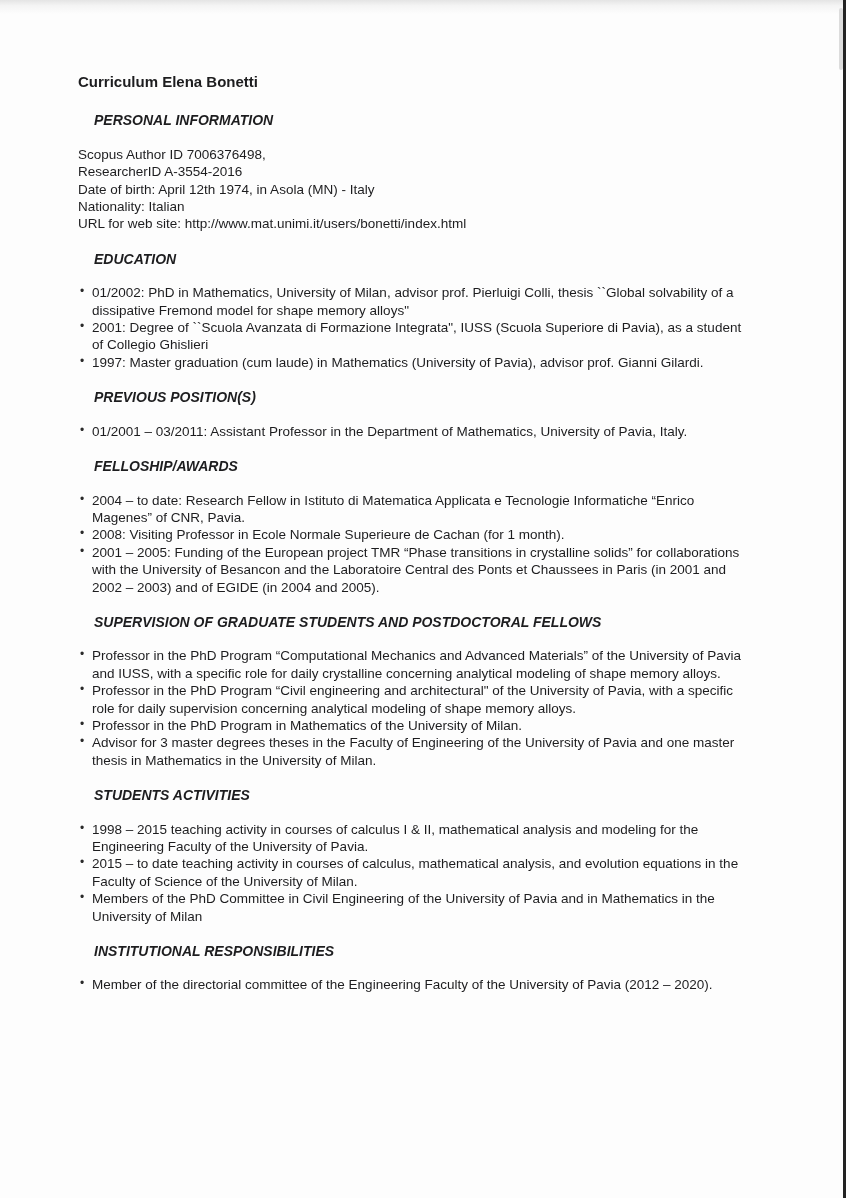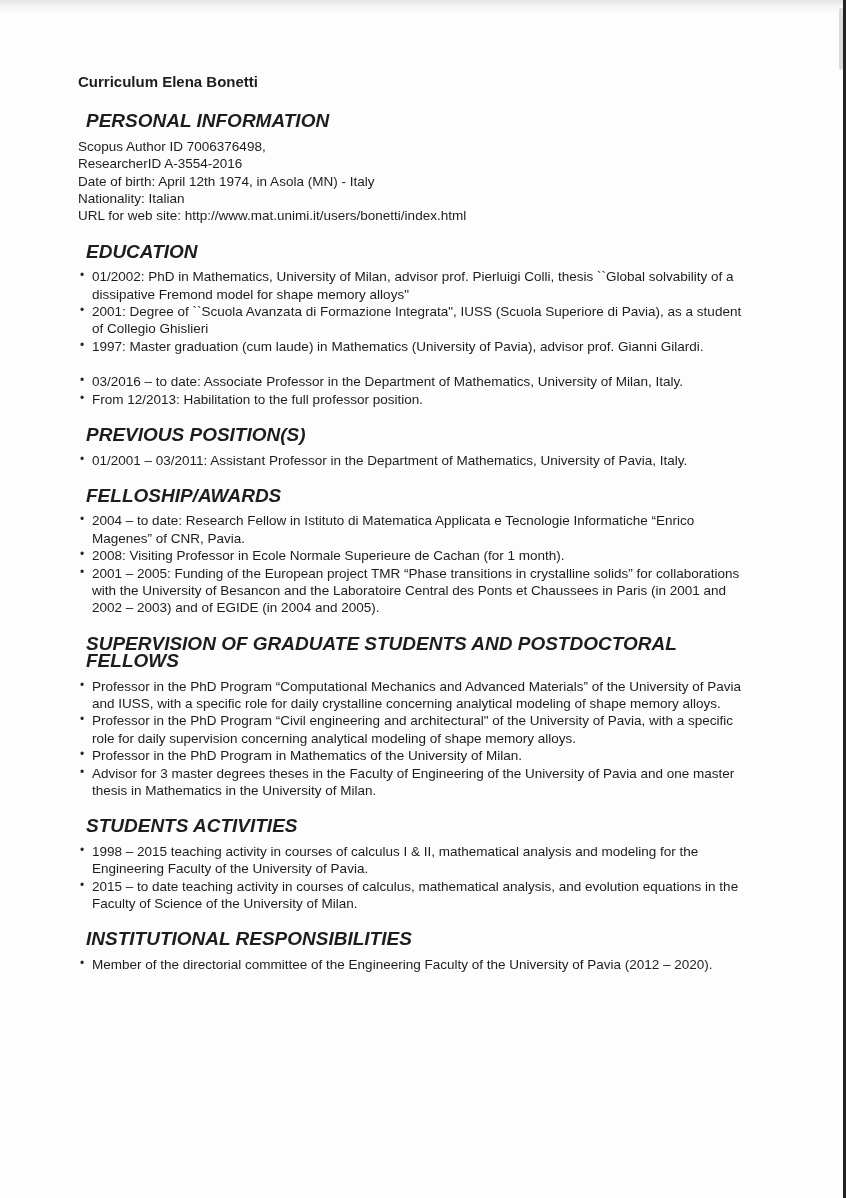--- a/index.html
+++ b/index.html
@@ -54,22 +54,22 @@
   h1.doc-title {
     margin: 0 0 22px 0;
     font-size: 15px;
     font-weight: bold;
     line-height: 17.4px;
   }
   section.cv-section {
     margin-top: 18px;
   }
   h2.sec-heading {
-    margin: 8px;
-    font-size: 19px;
+    margin: 16px;
+    font-size: 14px;
     font-weight: bold;
     font-style: italic;
     line-height: 17.4px;
   }
   .info-line {
     margin: 0;
   }
   ul.bullets {
     margin: 0;
     padding: 0;
@@ -106,24 +106,20 @@
       </section>
       <section class="cv-section">
         <h2 class="sec-heading">EDUCATION</h2>
         <ul class="bullets">
           <li><span>01/2002: PhD in Mathematics, University of Milan, advisor prof. Pierluigi Colli, thesis ``Global solvability of a dissipative Fremond model for shape memory alloys"</span></li>
           <li><span>2001: Degree of ``Scuola Avanzata di Formazione Integrata", IUSS (Scuola Superiore di Pavia), as a student of Collegio Ghislieri</span></li>
           <li><span>1997: Master graduation (cum laude) in Mathematics (University of Pavia), advisor prof. Gianni Gilardi.</span></li>
         </ul>
       </section>
       <section class="cv-section">
-        <ul class="bullets">
-          <li><span>03/2016 – to date: Associate Professor in the Department of Mathematics, University of Milan, Italy.</span></li>
-          <li><span>From 12/2013: Habilitation to the full professor position.</span></li>
-        </ul>
       </section>
       <section class="cv-section">
         <h2 class="sec-heading">PREVIOUS POSITION(S)</h2>
         <ul class="bullets">
           <li><span>01/2001 – 03/2011: Assistant Professor in the Department of Mathematics, University of Pavia, Italy.</span></li>
         </ul>
       </section>
       <section class="cv-section">
         <h2 class="sec-heading">FELLOSHIP/AWARDS</h2>
         <ul class="bullets">
@@ -139,20 +135,21 @@
           <li><span>Professor in the PhD Program “Civil engineering and architectural" of the University of Pavia, with a specific role for daily supervision concerning analytical modeling of shape memory alloys.</span></li>
           <li><span>Professor in the PhD Program in Mathematics of the University of Milan.</span></li>
           <li><span>Advisor for 3 master degrees theses in the Faculty of Engineering of the University of Pavia and one master thesis in Mathematics in the University of Milan.</span></li>
         </ul>
       </section>
       <section class="cv-section">
         <h2 class="sec-heading">STUDENTS ACTIVITIES</h2>
         <ul class="bullets">
           <li><span>1998 – 2015 teaching activity in courses of calculus I &amp; II, mathematical analysis and modeling for the Engineering Faculty of the University of Pavia.</span></li>
           <li><span>2015 – to date teaching activity in courses of calculus, mathematical analysis, and evolution equations in the Faculty of Science of the University of Milan.</span></li>
+          <li><span>Members of the PhD Committee in Civil Engineering of the University of Pavia and in Mathematics in the University of Milan</span></li>
         </ul>
       </section>
       <section class="cv-section">
         <h2 class="sec-heading">INSTITUTIONAL RESPONSIBILITIES</h2>
         <ul class="bullets">
           <li><span>Member of the directorial committee of the Engineering Faculty of the University of Pavia (2012 – 2020).</span></li>
         </ul>
       </section>
     </div>
 </div>

